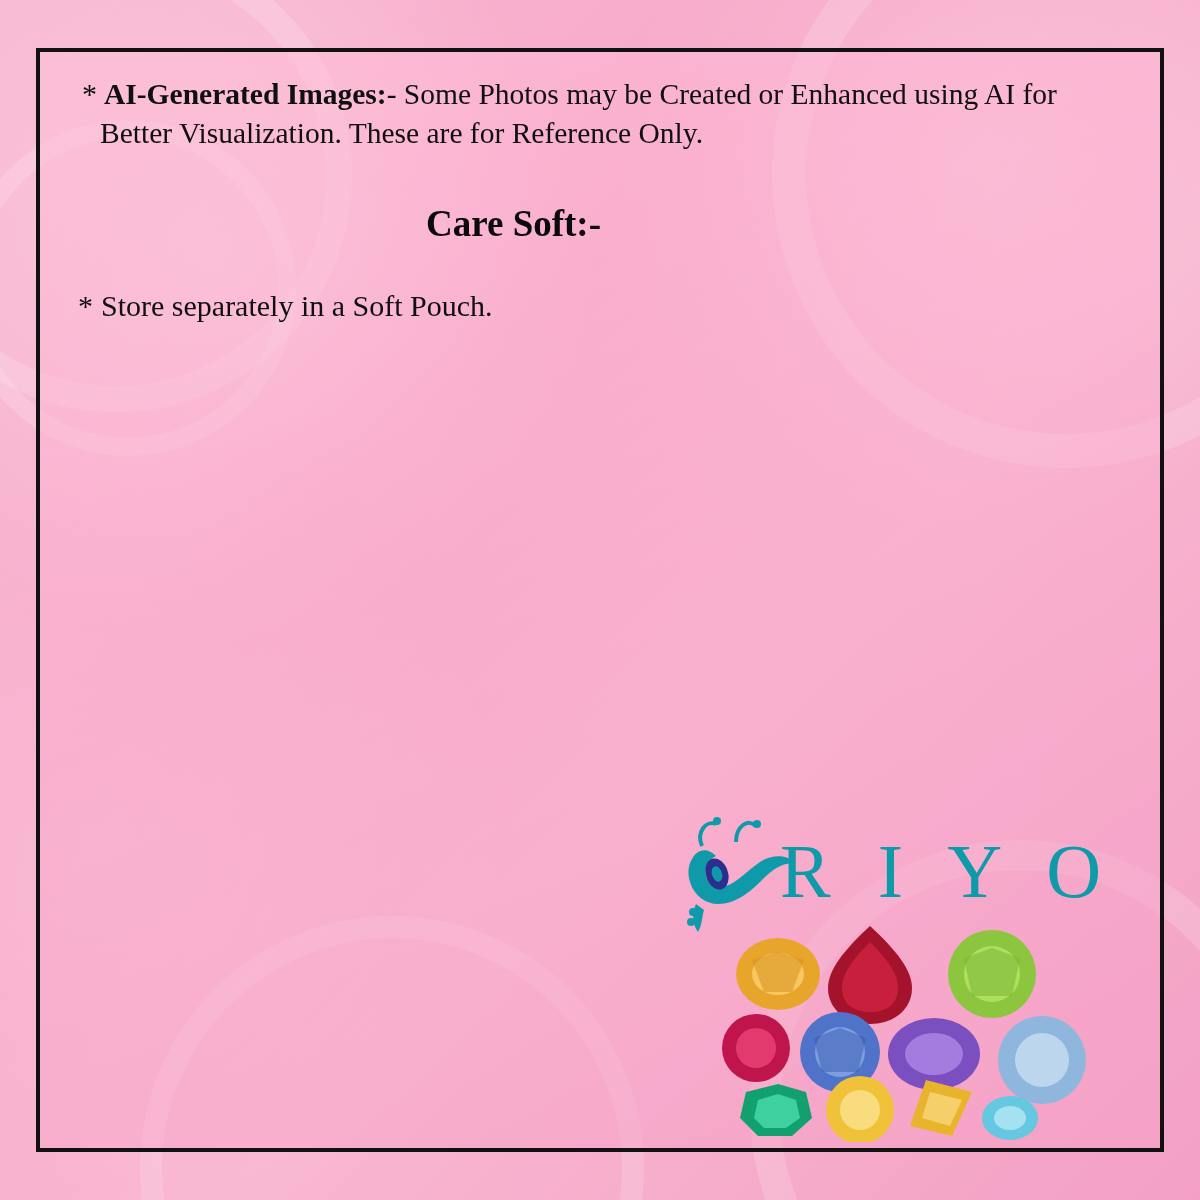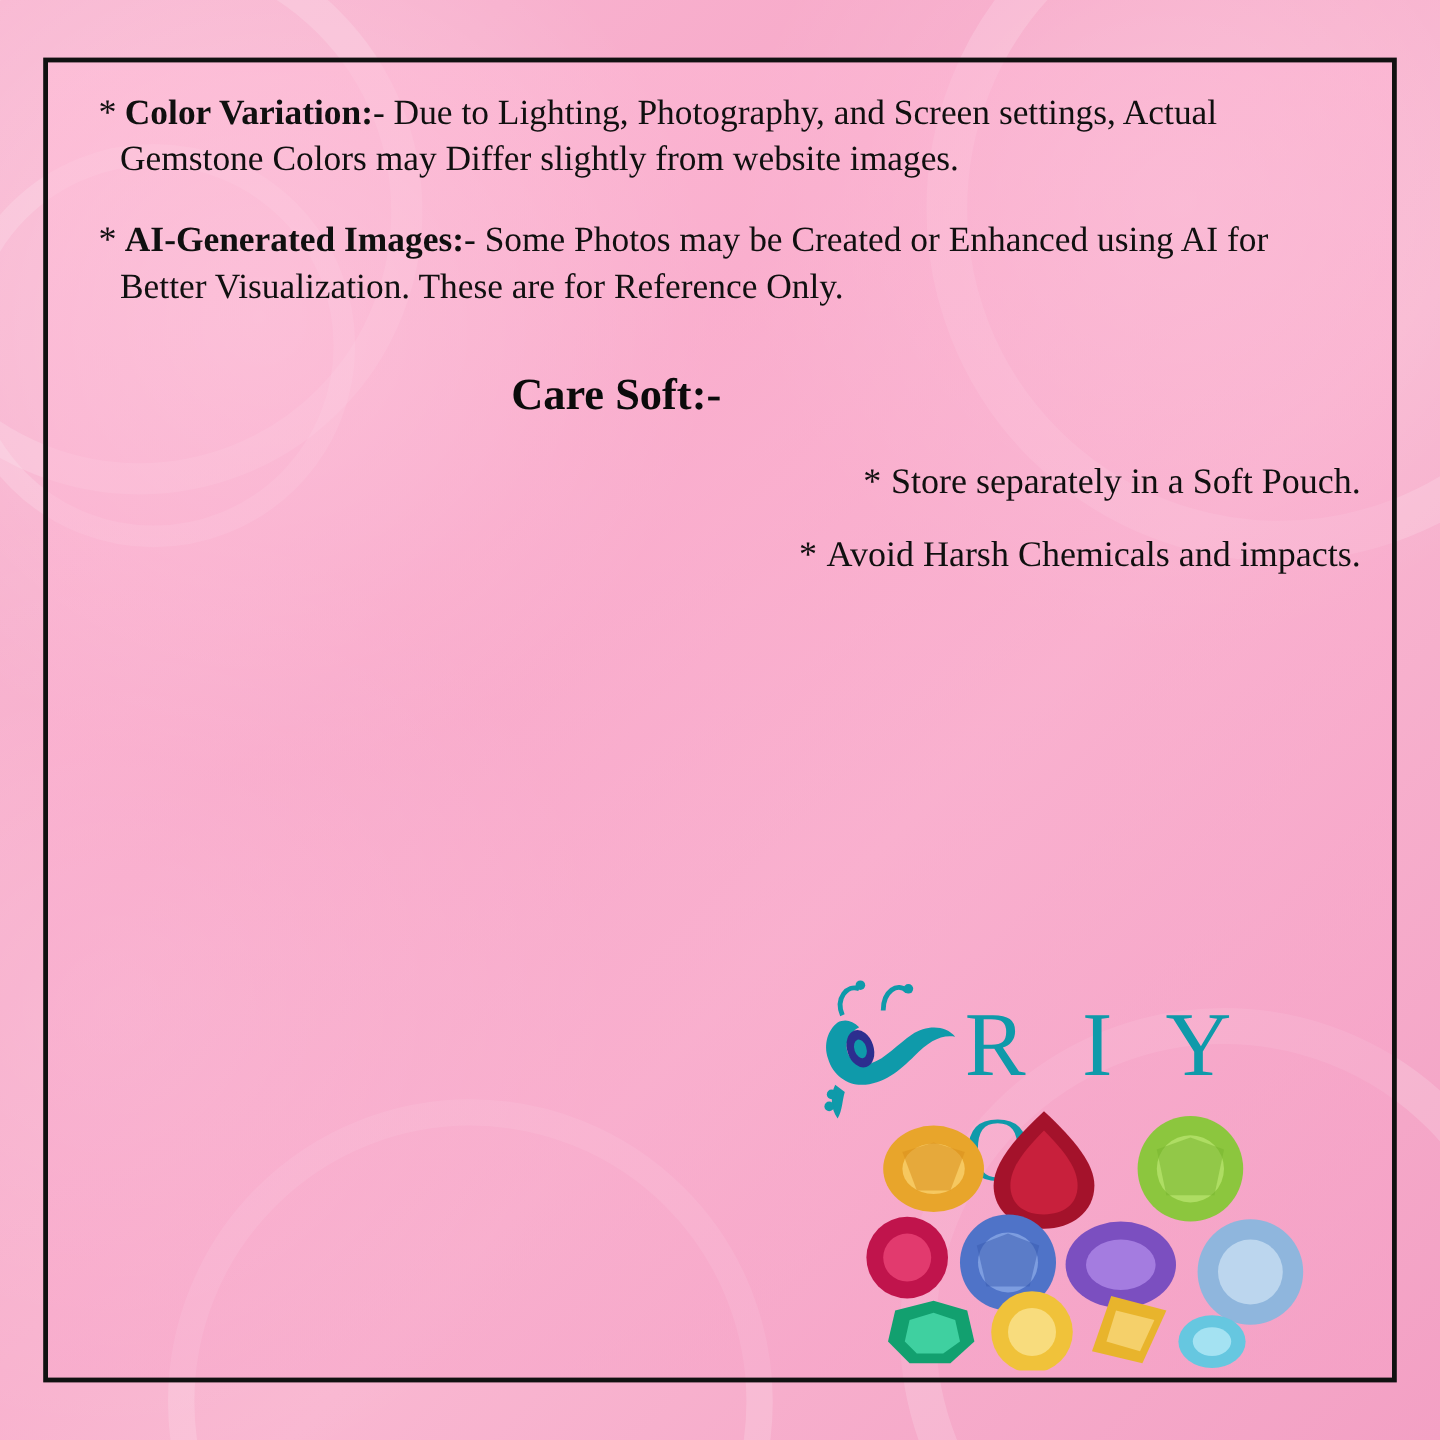--- a/index.html
+++ b/index.html
@@ -110,36 +110,35 @@
   
   #logo {
     position: absolute;
     right: 28px;
     top: 760px;
     width: 470px;
     height: 130px;
   }
   #logo-text {
     position: absolute;
-    left: 142px;
+    left: 118px;
     top: 16px;
     font-family: "Liberation Serif", serif;
     font-size: 76px;
     letter-spacing: 14px;
     color: #0f9aaa;
   }
   #peacock {
     position: absolute;
     left: 0;
     top: 0;
   }
 
   .care-list {
-    margin-top: 4px;
-    text-align: right;
+    margin-top: 14px;
   }
   .care-item {
     font-size: 30px;
     line-height: 1.3;
     color: #101010;
     margin: 0 0 22px 0;
     padding-left: 30px;
     text-indent: -18px;
   }
   .care-item .star { padding-right: 8px; }
@@ -161,41 +160,35 @@
   <div class="swirl s2"></div>
   <div class="swirl s3"></div>
   <div class="swirl s4"></div>
   <div class="swirl s5"></div>
 
   <div id="card">
 
 
     <div id="content">
 
-      <p class="bullet">
-        <span class="star">*</span><b>Color Variation:</b><span>- Due to Lighting, Photography, and Screen settings, Actual Gemstone Colors may Differ slightly from website images.</span>
-      </p>
 
 
 
       <p class="bullet">
         <span class="star">*</span><b>AI-Generated Images:</b><span>- Some Photos may be Created or Enhanced using AI for Better Visualization. These are for Reference Only.</span>
       </p>
 
 
       <div id="care-row">
         <div id="care-tips">Care Soft:-</div>
       </div>
 
       <div class="care-list">
         <p class="care-item">
           <span class="star">*</span><span>Store separately in a Soft Pouch.</span>
-        </p>
-        <p class="care-item">
-          <span class="star">*</span><span>Avoid Harsh Chemicals and impacts.</span>
         </p>
       </div>
     </div>
 
     <div id="logo">
       <svg id="peacock" width="150" height="130" viewBox="0 0 150 130">
         <g fill="none" stroke="#0f9aaa" stroke-width="4">
           <path d="M40 34 C34 20 44 8 54 12"></path>
           <path d="M74 30 C74 14 86 6 94 14"></path>
           <circle cx="55" cy="9" r="4" fill="#0f9aaa" stroke="none"></circle>

